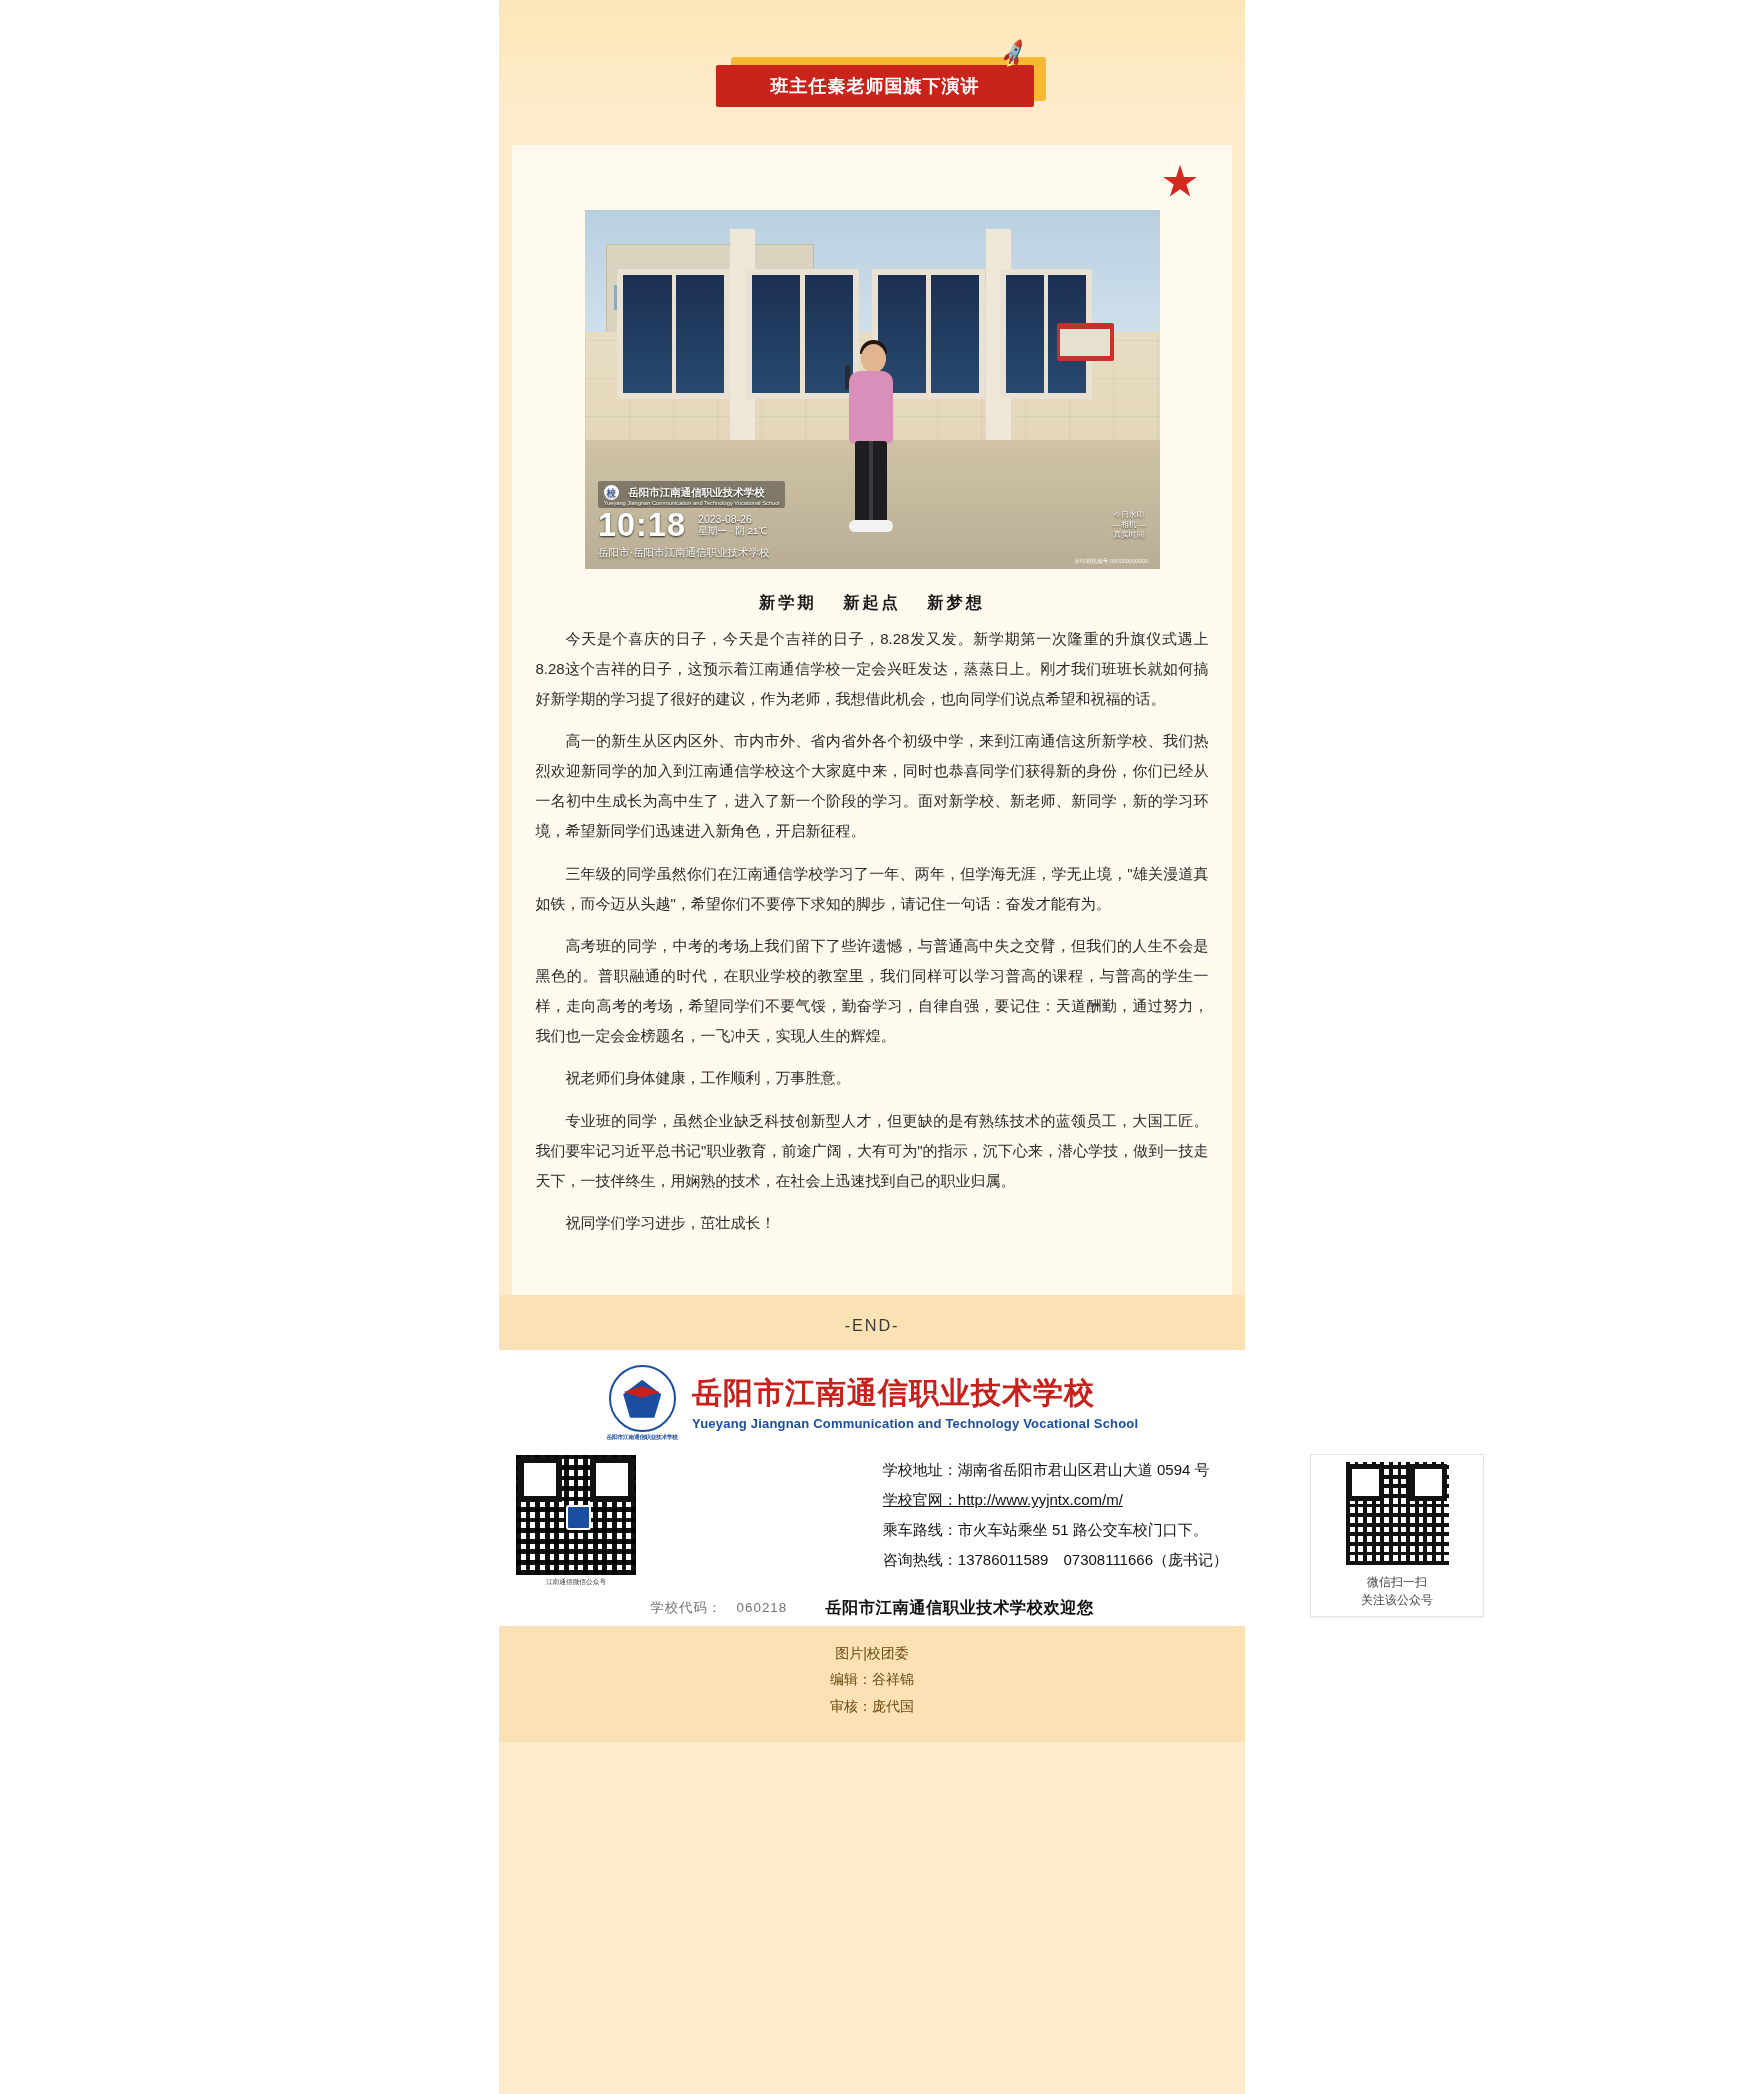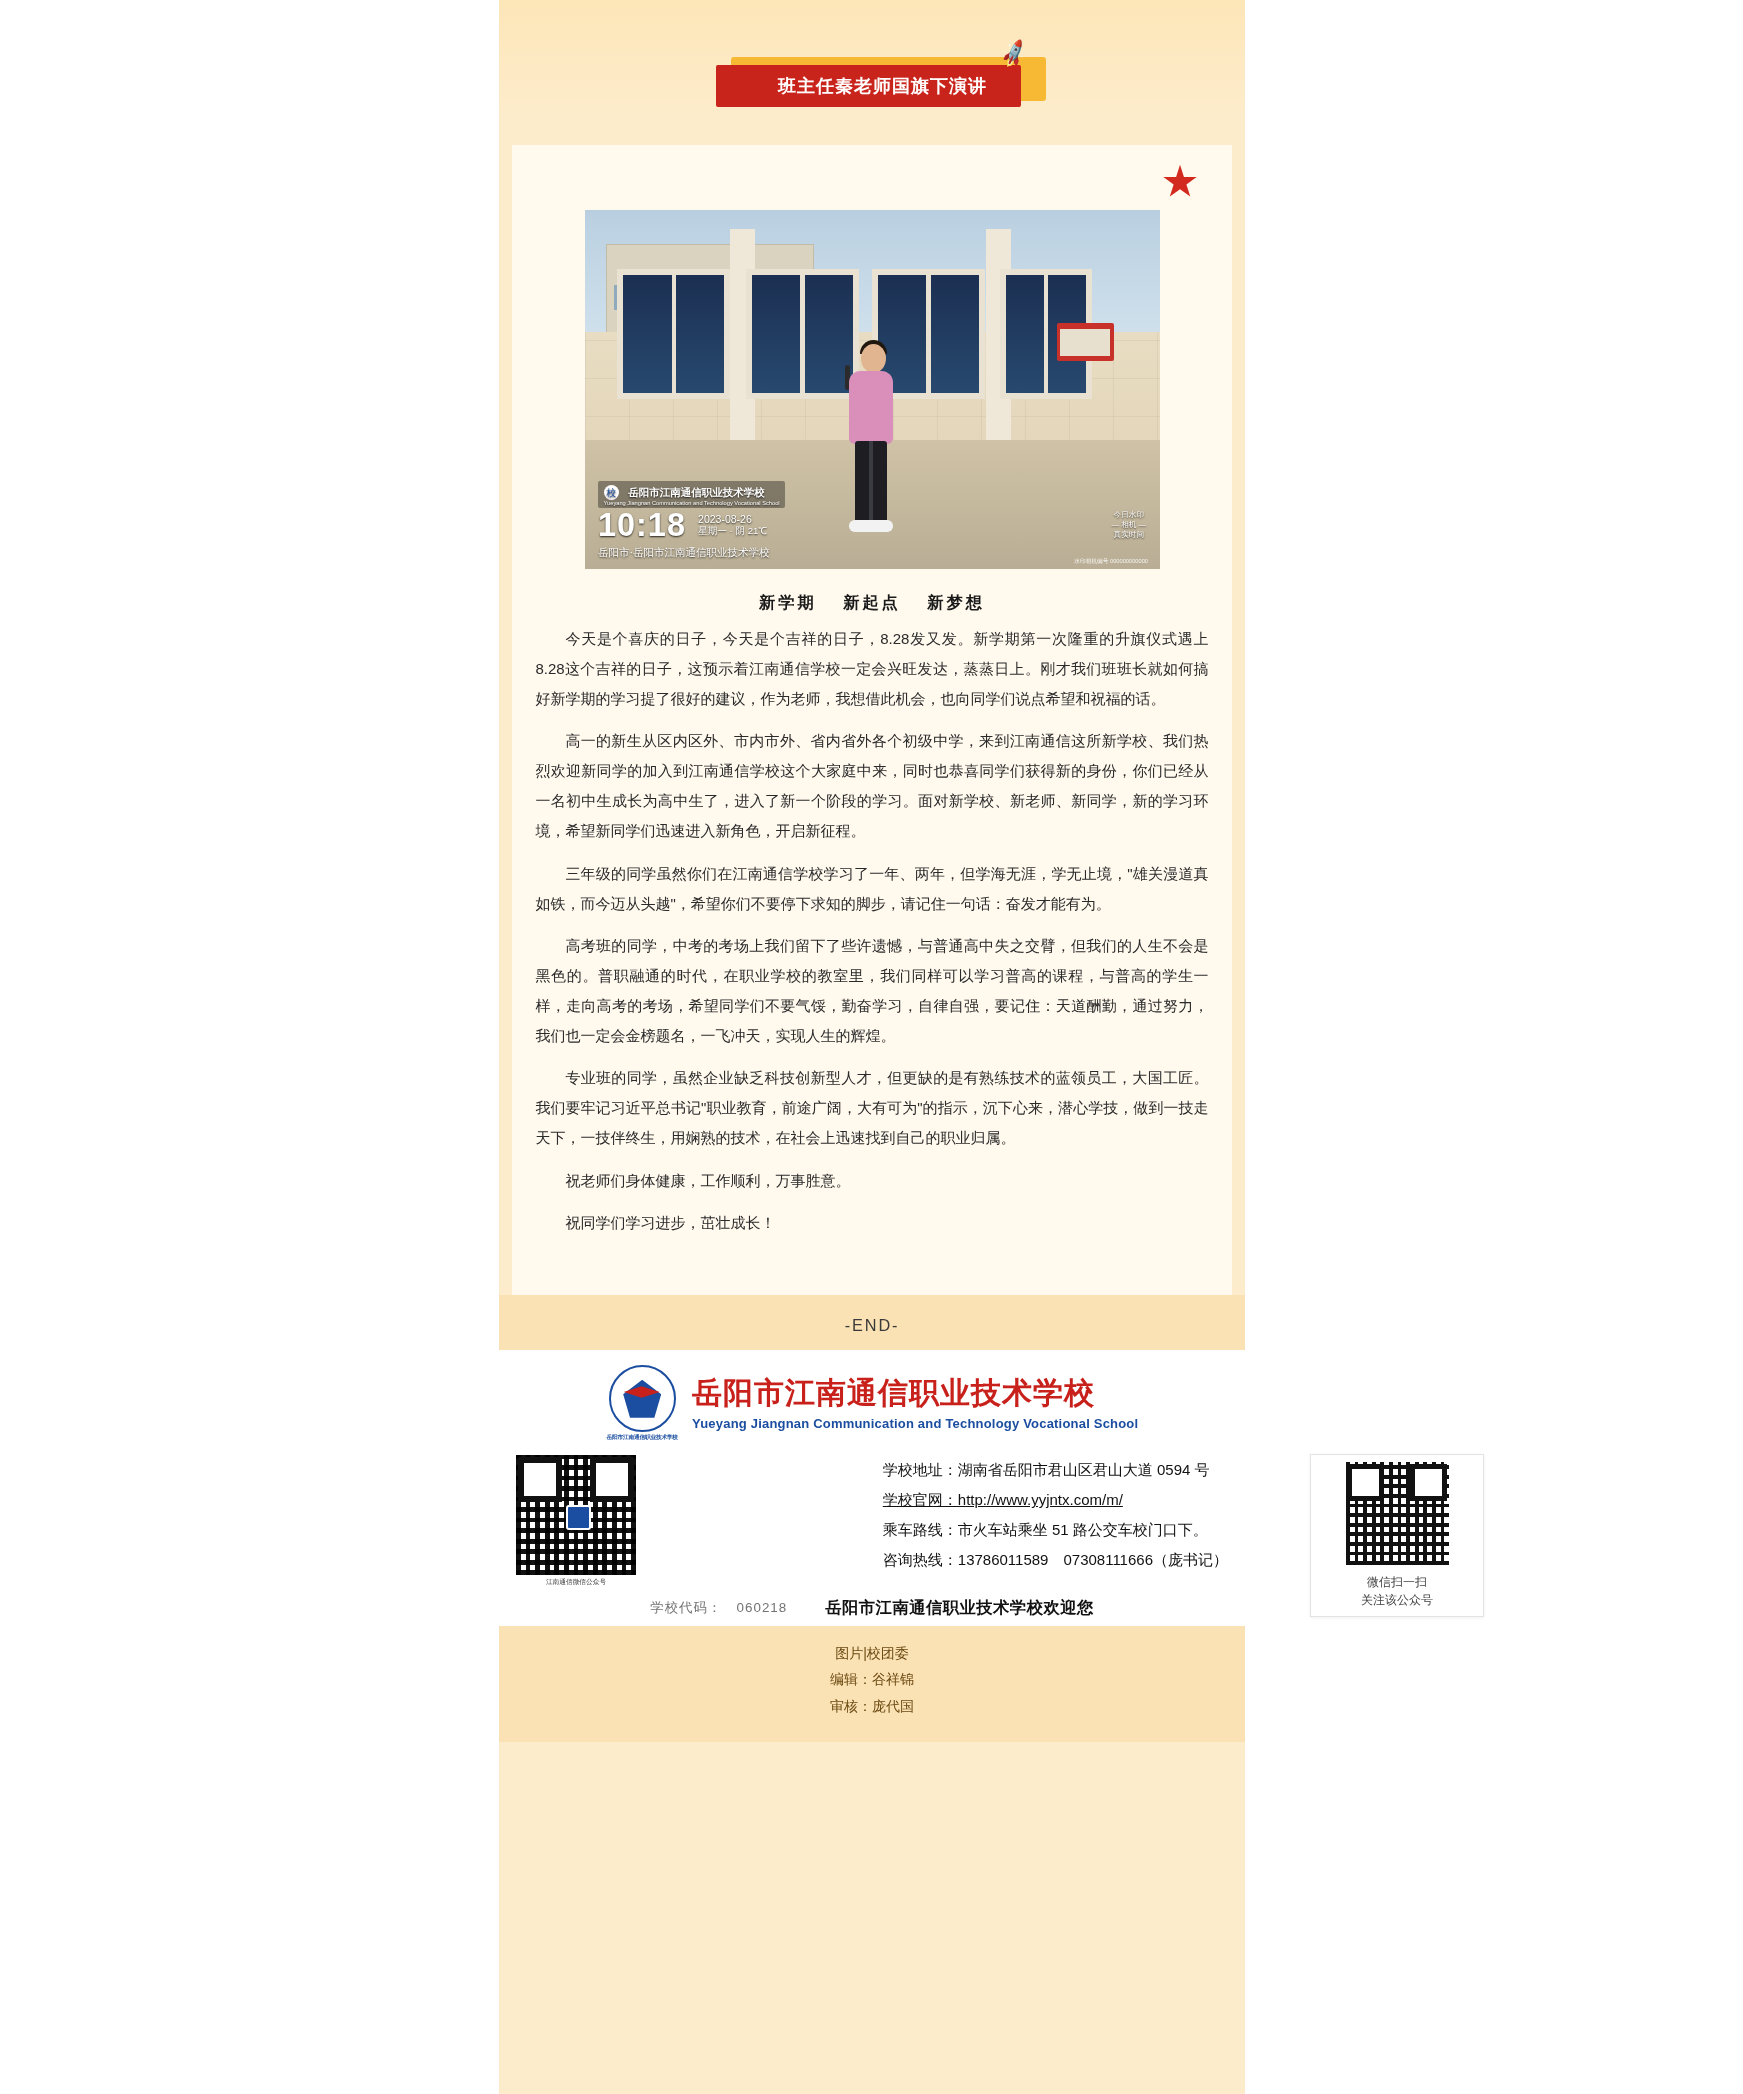--- a/index.html
+++ b/index.html
@@ -36,32 +36,31 @@
     top: 57px;
     width: 315px;
     height: 44px;
     background: #f7b933;
     border-radius: 2.9px;
   }
   .banner-title {
     position: absolute;
     left: 217px;
     top: 65px;
-    width: 277px;
+    width: 318px;
     height: 42px;
     background: #c9241b;
     color: #ffffff;
     font-size: 18px;
     font-weight: bold;
     letter-spacing: 1px;
     display: flex;
     align-items: center;
     justify-content: center;
     border-radius: 1.9px;
-    padding-left: 28px;
   }
   .banner-rocket {
     position: absolute;
     left: 502px;
     top: 42px;
     font-size: 21px;
     transform: rotate(-20deg);
   }
 
   
@@ -406,22 +405,22 @@
       <div class="ph-code">水印相机编号 000000000000</div>
     </div>
 
     <div class="subtitle">新学期　 新起点　 新梦想</div>
 
     <div class="speech">
       <p>今天是个喜庆的日子，今天是个吉祥的日子，8.28发又发。新学期第一次隆重的升旗仪式遇上8.28这个吉祥的日子，这预示着江南通信学校一定会兴旺发达，蒸蒸日上。刚才我们班班长就如何搞好新学期的学习提了很好的建议，作为老师，我想借此机会，也向同学们说点希望和祝福的话。</p>
       <p>高一的新生从区内区外、市内市外、省内省外各个初级中学，来到江南通信这所新学校、我们热烈欢迎新同学的加入到江南通信学校这个大家庭中来，同时也恭喜同学们获得新的身份，你们已经从一名初中生成长为高中生了，进入了新一个阶段的学习。面对新学校、新老师、新同学，新的学习环境，希望新同学们迅速进入新角色，开启新征程。</p>
       <p>三年级的同学虽然你们在江南通信学校学习了一年、两年，但学海无涯，学无止境，"雄关漫道真如铁，而今迈从头越"，希望你们不要停下求知的脚步，请记住一句话：奋发才能有为。</p>
       <p>高考班的同学，中考的考场上我们留下了些许遗憾，与普通高中失之交臂，但我们的人生不会是黑色的。普职融通的时代，在职业学校的教室里，我们同样可以学习普高的课程，与普高的学生一样，走向高考的考场，希望同学们不要气馁，勤奋学习，自律自强，要记住：天道酬勤，通过努力，我们也一定会金榜题名，一飞冲天，实现人生的辉煌。</p>
+      <p>祝老师们身体健康，工作顺利，万事胜意。</p>
       <p>专业班的同学，虽然企业缺乏科技创新型人才，但更缺的是有熟练技术的蓝领员工，大国工匠。我们要牢记习近平总书记"职业教育，前途广阔，大有可为"的指示，沉下心来，潜心学技，做到一技走天下，一技伴终生，用娴熟的技术，在社会上迅速找到自己的职业归属。</p>
-      <p>祝老师们身体健康，工作顺利，万事胜意。</p>
       <p>祝同学们学习进步，茁壮成长！</p>
     </div>
   </div>
 
   <div class="end-bar">-END-</div>
 
   <div class="footer-white">
     <div class="school-head">
       <div class="crest">
         <div class="crest-circle">

